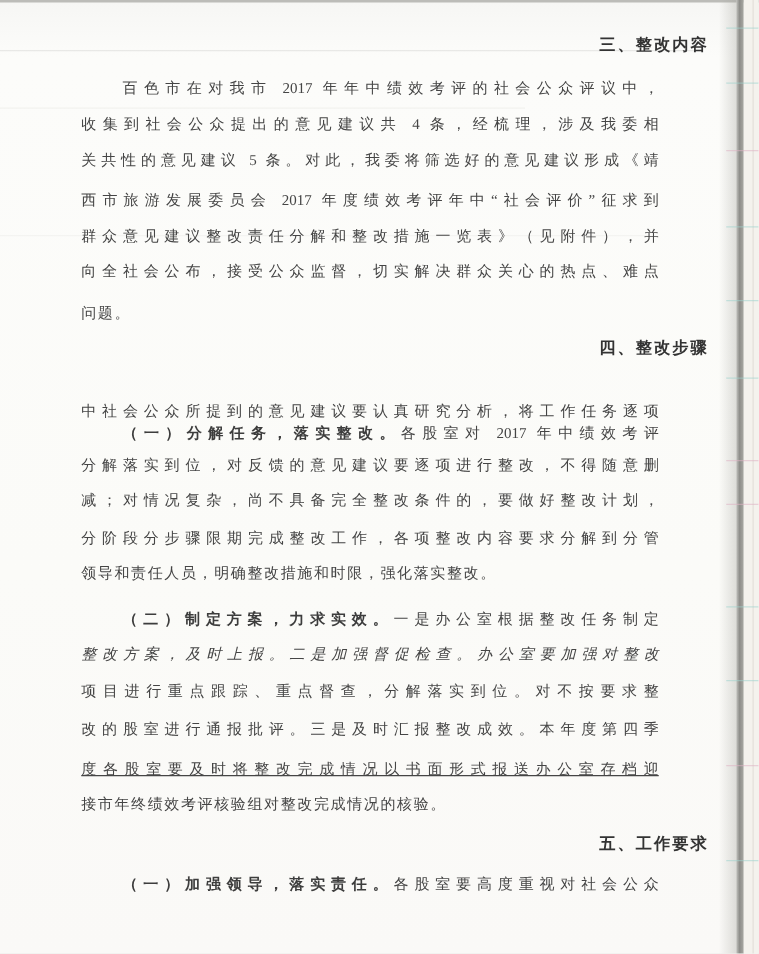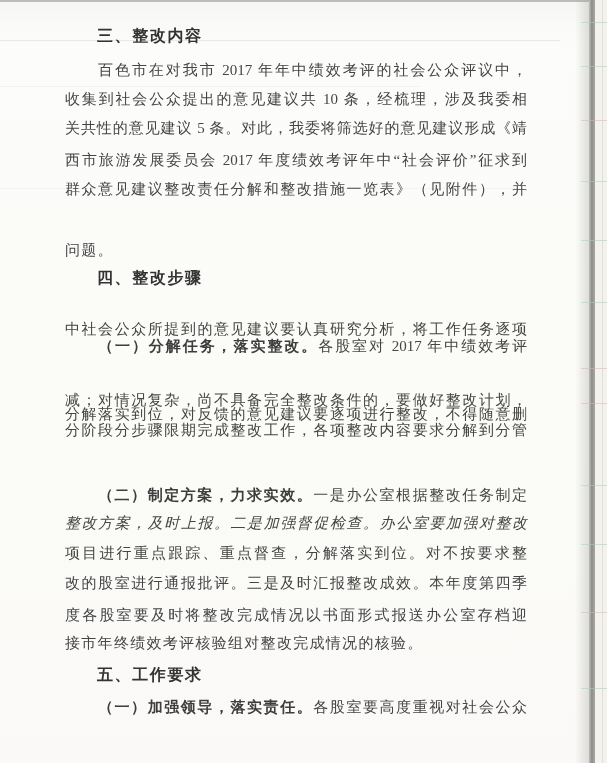--- a/index.html
+++ b/index.html
@@ -3,31 +3,32 @@
 <meta charset="utf-8">
 <style>
   html,body{margin:0;padding:0;background:#e9e9e7;}
   #page{
     position:relative;width:607px;height:763px;overflow:hidden;
     background:linear-gradient(180deg,#f6f6f4 0%,#fcfcfa 6%,#fbfbf8 60%,#faf9f7 100%);
     font-family:"Liberation Serif","DejaVu Serif",serif;
   }
   .line{
     position:absolute;left:65px;width:462px;height:30px;line-height:30px;
-    font-size:15px;color:#454545;box-sizing:border-box;
+    font-size:12px;color:#454545;box-sizing:border-box;
     font-family:"Liberation Serif","DejaVu Serif",serif;
     white-space:normal;overflow:visible;
   }
   .just{text-align:justify;text-align-last:justify;}
   .indent{padding-left:33px;}
   .last{letter-spacing:1.3px;}
   .heading{
-    left:97px;width:470px;font-size:16px;font-weight:bold;color:#333333;
+    left:97px;width:470px;font-size:13px;font-weight:bold;color:#333333;
     letter-spacing:1.6px;
     font-family:"Liberation Sans","DejaVu Sans",sans-serif;
+    text-align:right;
   }
   .lead{font-weight:bold;color:#3d3d3d;}
   
   .top-edge{position:absolute;top:0;left:0;width:607px;height:2px;background:#bcbcb8;}
   .crease{position:absolute;left:0;height:1px;background:#c6c6c2;}
   .edge-shade{position:absolute;top:0;bottom:0;left:575px;width:14px;
     background:linear-gradient(90deg,rgba(170,170,164,0),rgba(165,165,158,0.35));}
   .edge-line{position:absolute;top:0;bottom:0;left:589px;width:6px;
     background:linear-gradient(90deg,#c2c2be,#8d8d89 45%,#a9a9a3);}
   .edge-strip{position:absolute;top:0;bottom:0;left:595px;width:12px;background:#f4f2ed;}
@@ -58,38 +59,40 @@
   <div class="rule pink" style="top:368px;"></div>
   <div class="rule pink" style="top:403px;"></div>
   <div class="rule teal" style="top:485px;"></div>
   <div class="rule teal" style="top:544px;"></div>
   <div class="rule pink" style="top:612px;"></div>
   <div class="rule teal" style="top:688px;"></div>
 
   <div class="line heading" style="top:21px;"><span class="txt">三、整改内容</span></div>
 
   <div class="line body indent just" style="top:55px;"><span class="lead"></span><span class="txt">百色市在对我市 2017 年年中绩效考评的社会公众评议中，</span></div>
-  <div class="line body just" style="top:84px;"><span class="txt">收集到社会公众提出的意见建议共 10 条，经梳理，涉及我委相</span></div>
+  <div class="line body just" style="top:84px;"><span class="txt">收集到社会公众提出的意见建议共 4 条，经梳理，涉及我委相</span></div>
   <div class="line body just" style="top:113px;"><span class="txt">关共性的意见建议 5 条。对此，我委将筛选好的意见建议形成《靖</span></div>
   <div class="line body just" style="top:145px;"><span class="txt">西市旅游发展委员会 2017 年度绩效考评年中“社会评价”征求到</span></div>
   <div class="line body just" style="top:174px;"><span class="txt">群众意见建议整改责任分解和整改措施一览表》（见附件），并</span></div>
+  <div class="line body just" style="top:202px;"><span class="txt">向全社会公布，接受公众监督，切实解决群众关心的热点、难点</span></div>
   <div class="line body last" style="top:235px;"><span class="txt">问题。</span></div>
 
   <div class="line heading" style="top:263px;"><span class="txt">四、整改步骤</span></div>
 
   <div class="line body indent just" style="top:295px;margin-top:36px;"><span class="lead">（一）分解任务，落实整改。</span><span class="txt">各股室对 2017 年中绩效考评</span></div>
   <div class="line body just" style="top:314px;"><span class="txt">中社会公众所提到的意见建议要认真研究分析，将工作任务逐项</span></div>
-  <div class="line body just" style="top:357px;margin-top:42px;"><span class="txt">分解落实到位，对反馈的意见建议要逐项进行整改，不得随意删</span></div>
+  <div class="line body just" style="top:357px;"><span class="txt">分解落实到位，对反馈的意见建议要逐项进行整改，不得随意删</span></div>
   <div class="line body just" style="top:385px;"><span class="txt">减；对情况复杂，尚不具备完全整改条件的，要做好整改计划，</span></div>
   <div class="line body just" style="top:415px;"><span class="txt">分阶段分步骤限期完成整改工作，各项整改内容要求分解到分管</span></div>
+  <div class="line body last" style="top:443px;"><span class="txt">领导和责任人员，明确整改措施和时限，强化落实整改。</span></div>
 
   <div class="line body indent just" style="top:480px;"><span class="lead">（二）制定方案，力求实效。</span><span class="txt">一是办公室根据整改任务制定</span></div>
   <div class="line body just" style="top:508px;font-style:italic;"><span class="txt">整改方案，及时上报。二是加强督促检查。办公室要加强对整改</span></div>
   <div class="line body just" style="top:538px;"><span class="txt">项目进行重点跟踪、重点督查，分解落实到位。对不按要求整</span></div>
   <div class="line body just" style="top:568px;"><span class="txt">改的股室进行通报批评。三是及时汇报整改成效。本年度第四季</span></div>
-  <div class="line body just" style="top:600px;"><span class="txt">度各股室要及时将整改完成情况以书面形式报送办公室存档迎</span></div>
+  <div class="line body just" style="top:600px;text-decoration:underline;"><span class="txt">度各股室要及时将整改完成情况以书面形式报送办公室存档迎</span></div>
   <div class="line body last" style="top:628px;"><span class="txt">接市年终绩效考评核验组对整改完成情况的核验。</span></div>
 
   <div class="line heading" style="top:660px;"><span class="txt">五、工作要求</span></div>
 
   <div class="line body indent just" style="top:692px;"><span class="lead">（一）加强领导，落实责任。</span><span class="txt">各股室要高度重视对社会公众</span></div>
 
 </div>
 
 </body></html>

